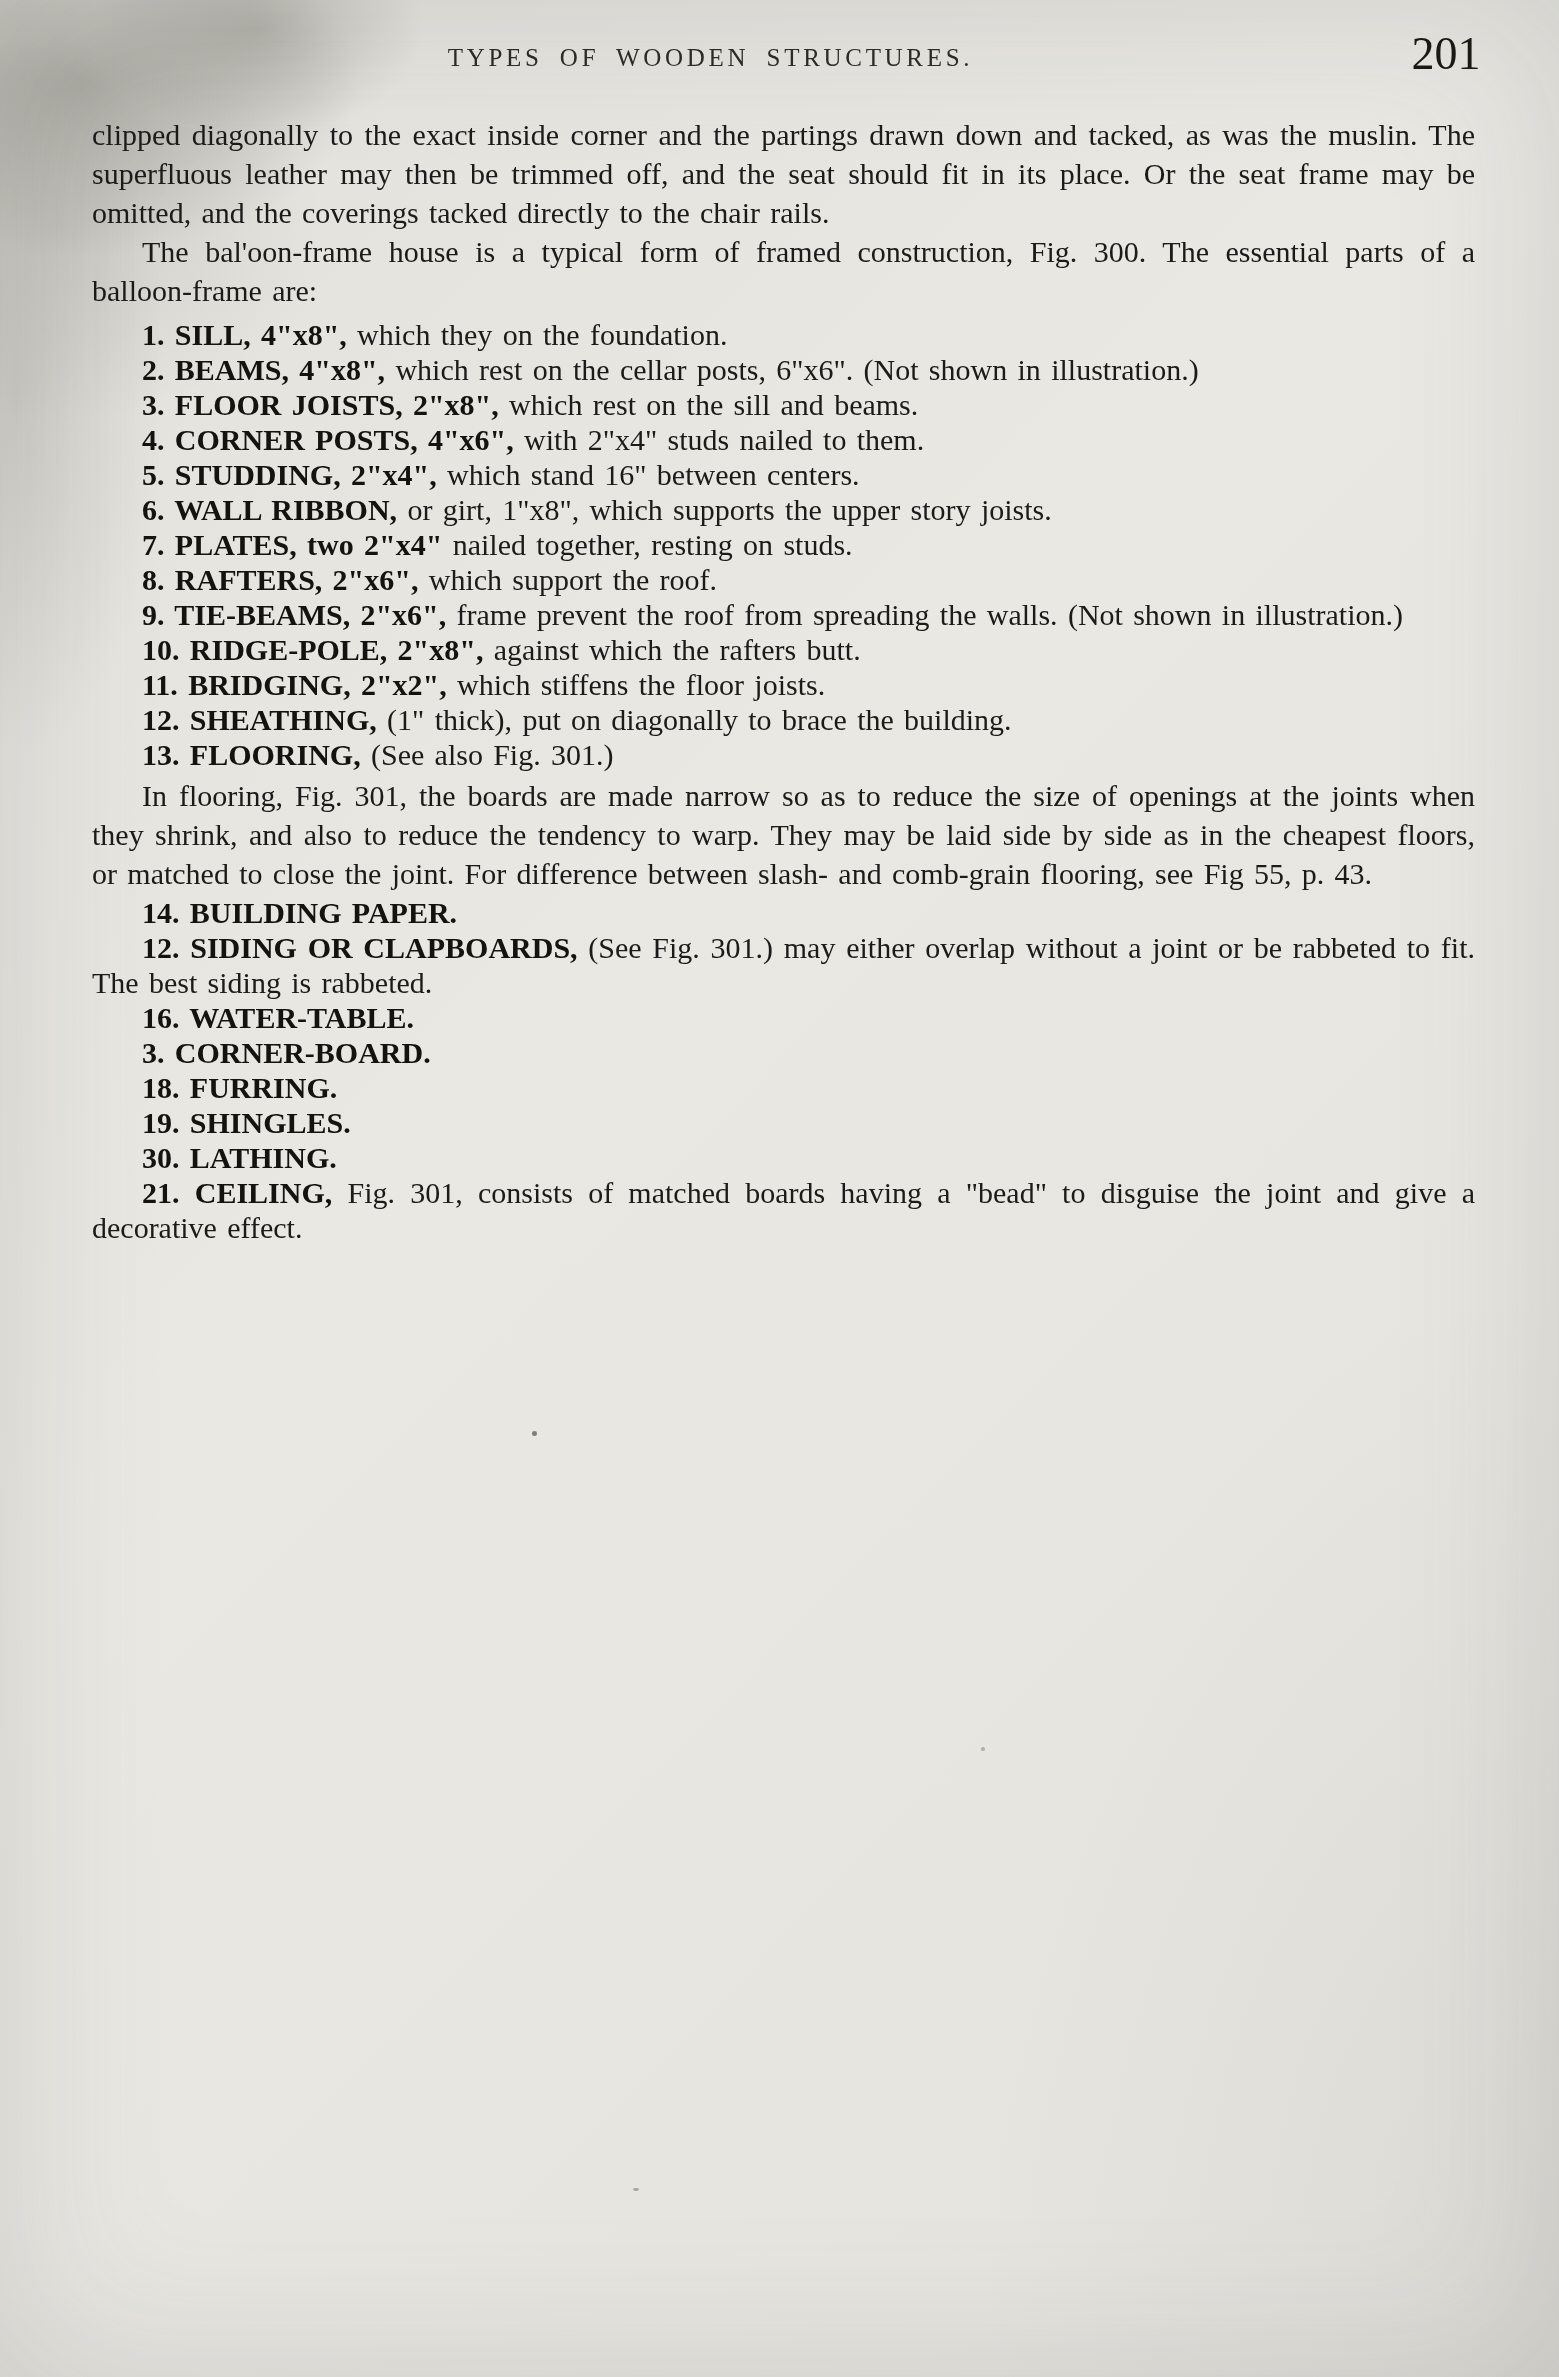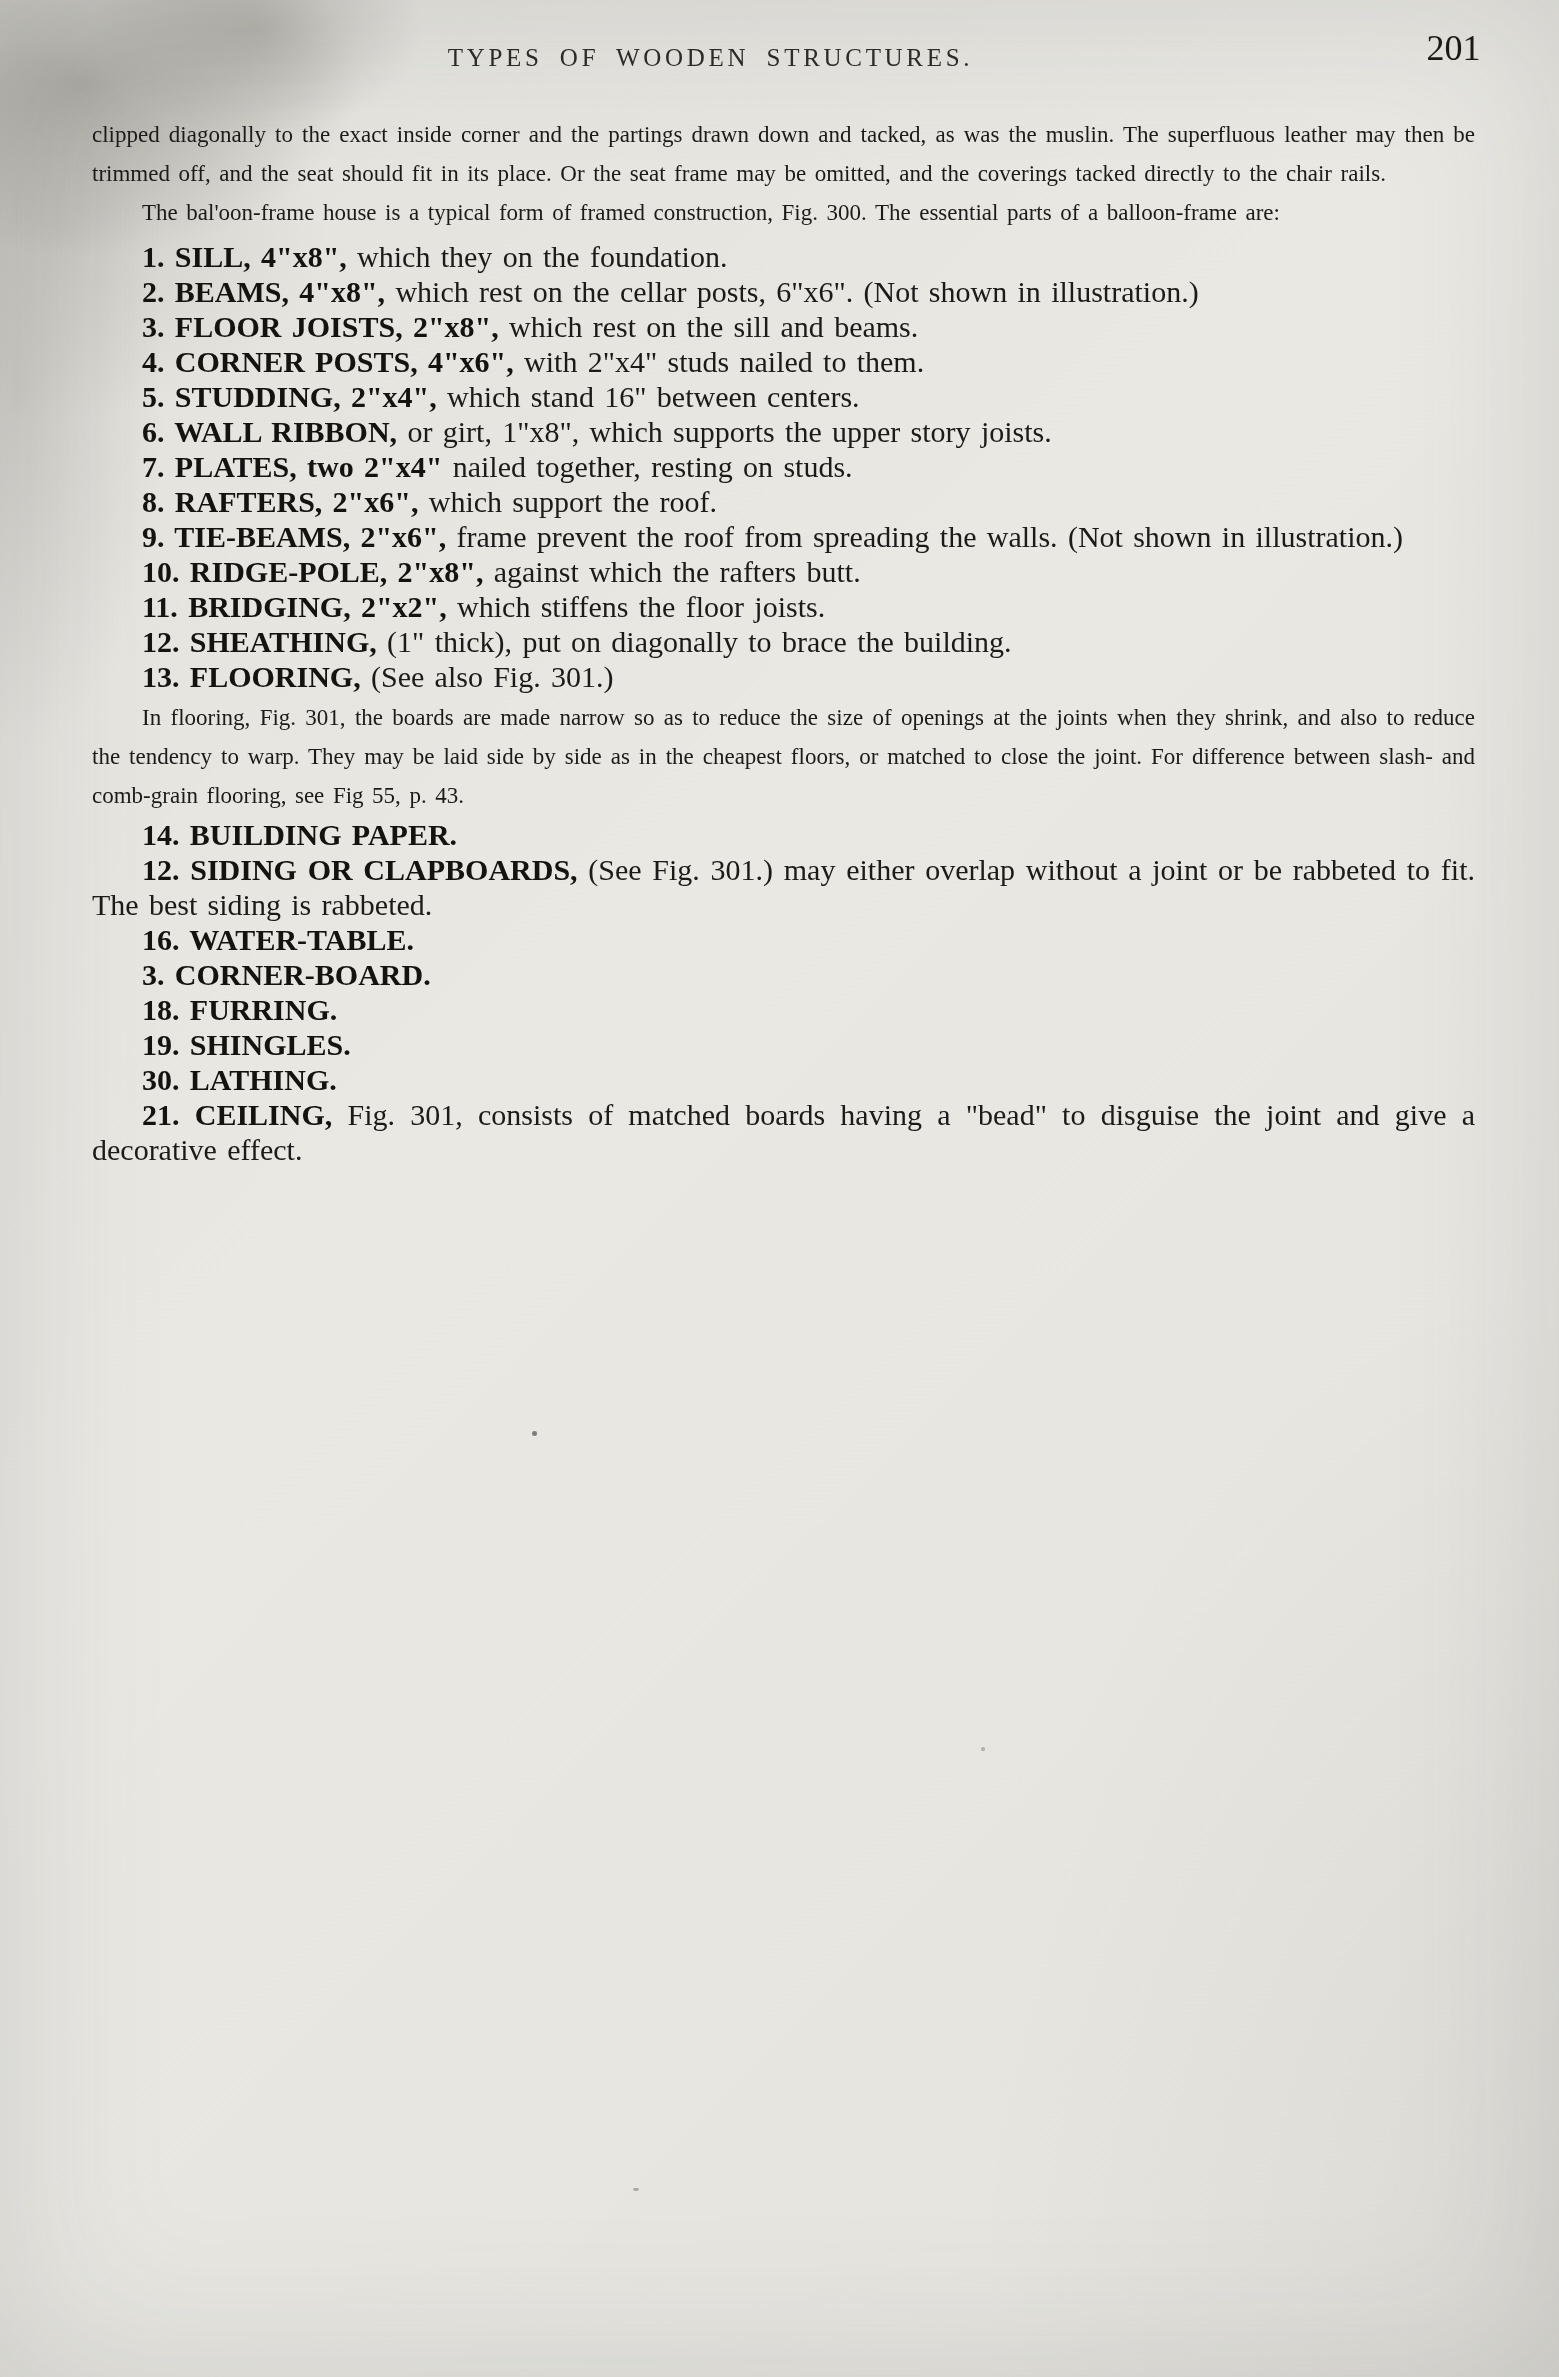--- a/index.html
+++ b/index.html
@@ -41,25 +41,25 @@
     padding-top: 13px;
     font-size: 25px;
     letter-spacing: 3.7px;
     word-spacing: 7.3px;
     color: #2c2b28;
   }
   .page-number {
     position: absolute;
     right: -5.5px;
     top: -3.7px;
-    font-size: 36px;
+    font-size: 46px;
     color: #1a1914;
   }
   p.para {
-    font-size: 23px;
+    font-size: 30px;
     line-height: 39px;
     text-align: justify;
     word-spacing: 2.8px;
   }
   p.para.indent { text-indent: 50px; }
   p.item {
     font-size: 30px;
     line-height: 35px;
     text-align: justify;
     text-indent: 50px;

